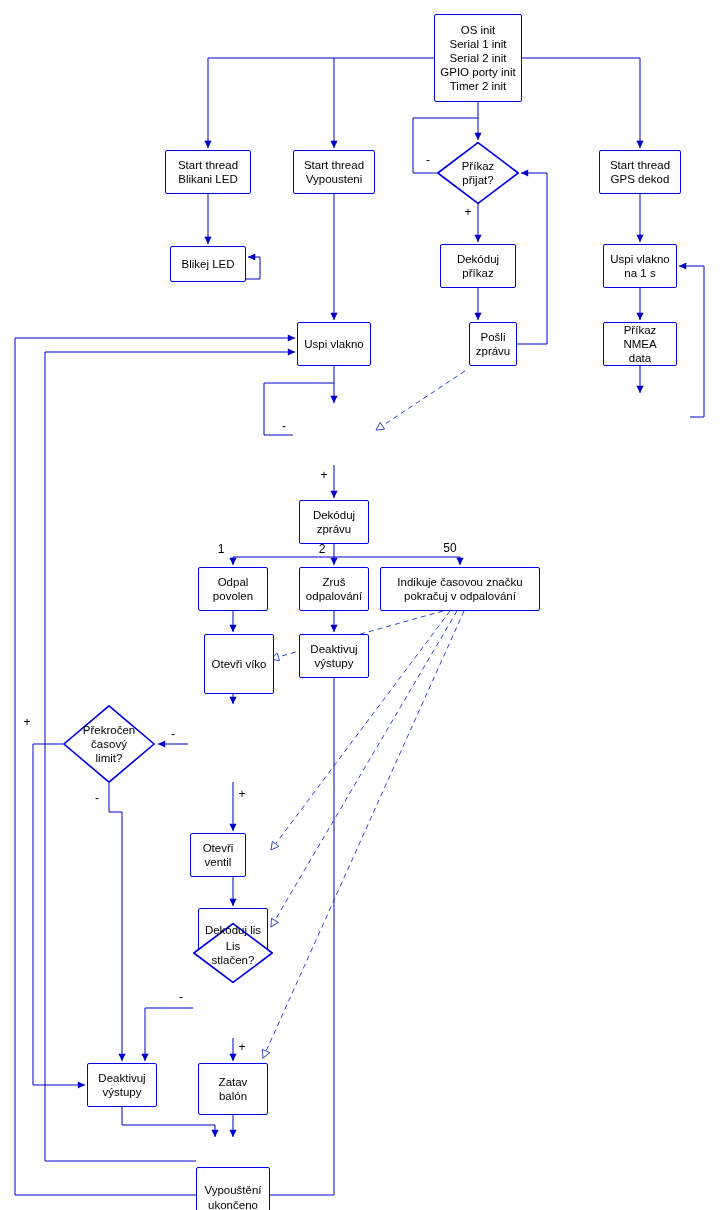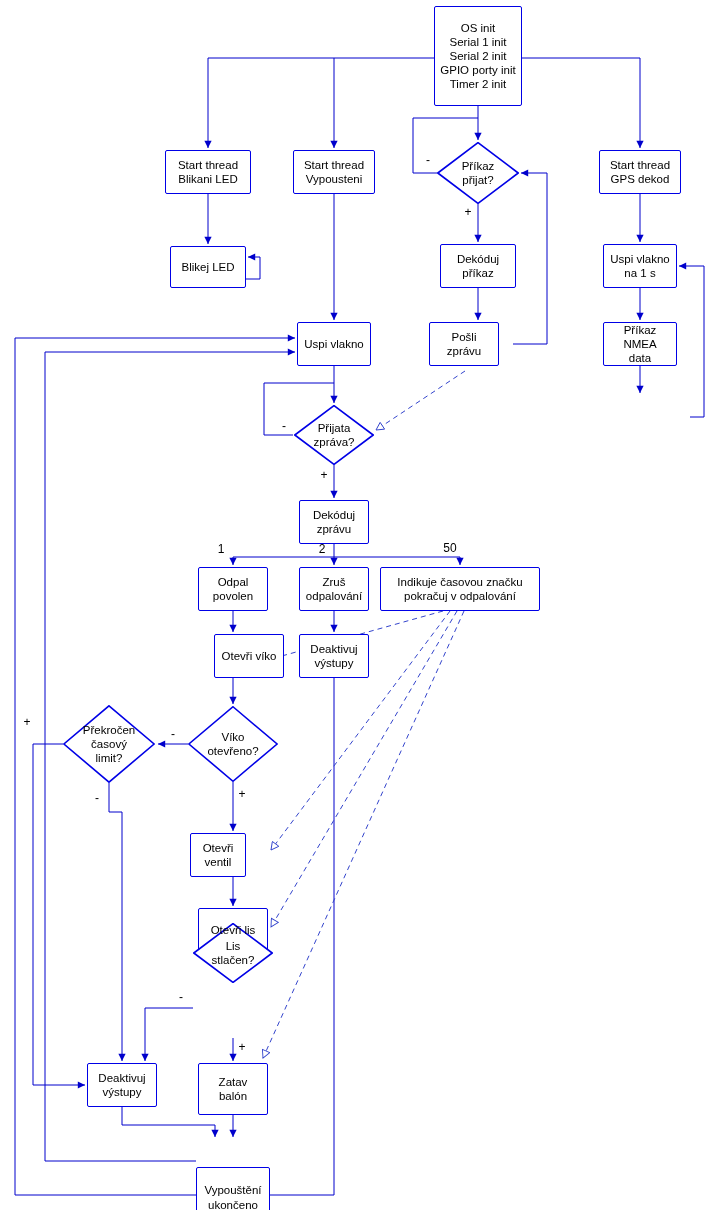--- a/index.html
+++ b/index.html
@@ -80,47 +80,47 @@
     <polyline class="edge" points="334,678 334,1195 15,1195 15,338 295,338" marker-end="url(#arr)"></polyline>
     <polyline class="edge" points="196,1161 45,1161 45,352 295,352" marker-end="url(#arr)"></polyline>
 
     <polyline class="edge dashed" points="465,371 376,430" marker-end="url(#arrO)"></polyline>
     <polyline class="edge dashed" points="443,611 271,659" marker-end="url(#arrO)"></polyline>
     <polyline class="edge dashed" points="450,611 271,850" marker-end="url(#arrO)"></polyline>
     <polyline class="edge dashed" points="457,611 271,927" marker-end="url(#arrO)"></polyline>
     <polyline class="edge dashed" points="464,611 263,1058" marker-end="url(#arrO)"></polyline>
   </svg>
 
-  <div class="node rect" style="left:434px;top:6px;width:88px;height:100px">
+  <div class="node rect" style="left:434px;top:14px;width:88px;height:88px">
     <span class="label">OS init
 Serial 1 init
 Serial 2 init
 GPIO porty init
 Timer 2 init</span>
   </div>
   <div class="node rect" style="left:165px;top:150px;width:86px;height:44px">
     <span class="label">Start thread
 Blikani LED</span>
   </div>
   <div class="node rect" style="left:293px;top:150px;width:82px;height:44px">
     <span class="label">Start thread
 Vypousteni</span>
   </div>
   <div class="node rect" style="left:599px;top:150px;width:82px;height:44px">
     <span class="label">Start thread
 GPS dekod</span>
   </div>
-  <div class="node rect" style="left:170px;top:246px;width:76px;height:42px">
+  <div class="node rect" style="left:170px;top:246px;width:76px;height:36px">
     <span class="label">Blikej LED</span>
   </div>
   <div class="node rect" style="left:440px;top:244px;width:76px;height:44px">
     <span class="label">Dekóduj
 příkaz</span>
   </div>
-  <div class="node rect" style="left:429px;top:322px;width:70px;height:44px">
+  <div class="node rect" style="left:469px;top:322px;width:48px;height:44px">
     <span class="label">Pošli
 zprávu</span>
   </div>
   <div class="node rect" style="left:297px;top:322px;width:74px;height:44px">
     <span class="label">Uspi vlakno</span>
   </div>
   <div class="node rect" style="left:603px;top:244px;width:74px;height:44px">
     <span class="label">Uspi vlakno
 na 1 s</span>
   </div>
@@ -137,66 +137,52 @@
 povolen</span>
   </div>
   <div class="node rect" style="left:299px;top:567px;width:70px;height:44px">
     <span class="label">Zruš
 odpalování</span>
   </div>
   <div class="node rect" style="left:380px;top:567px;width:160px;height:44px">
     <span class="label">Indikuje časovou značku
 pokračuj v odpalování</span>
   </div>
-  <div class="node rect" style="left:214px;top:634px;width:70px;height:44px">
+  <div class="node rect" style="left:204px;top:634px;width:70px;height:60px">
     <span class="label">Otevři víko</span>
   </div>
   <div class="node rect" style="left:299px;top:634px;width:70px;height:44px">
     <span class="label">Deaktivuj
 výstupy</span>
   </div>
   <div class="node rect" style="left:190px;top:833px;width:56px;height:44px">
     <span class="label">Otevři ventil</span>
   </div>
   <div class="node rect" style="left:198px;top:908px;width:70px;height:44px">
-    <span class="label">Otevři lis</span>
+    <span class="label">Dekóduj lis</span>
   </div>
   <div class="node rect" style="left:87px;top:1063px;width:70px;height:44px">
     <span class="label">Deaktivuj
 výstupy</span>
   </div>
   <div class="node rect" style="left:198px;top:1063px;width:70px;height:52px">
     <span class="label">Zatav
 balón</span>
   </div>
   <div class="node rect" style="left:196px;top:1167px;width:74px;height:61px">
     <span class="label">Vypouštění
 ukončeno</span>
   </div>
 
   <div class="node diamond" style="left:437px;top:142px;width:82px;height:62px">
     <svg class="shape" viewBox="0 0 100 100" preserveAspectRatio="none">
         <polygon points="50,1 99,50 50,99 1,50" vector-effect="non-scaling-stroke"></polygon>
       </svg>
     <span class="label">Příkaz
 přijat?</span>
-  </div>
-  <div class="node diamond" style="left:294px;top:405px;width:80px;height:60px">
-    <svg class="shape" viewBox="0 0 100 100" preserveAspectRatio="none">
-        <polygon points="50,1 99,50 50,99 1,50" vector-effect="non-scaling-stroke"></polygon>
-      </svg>
-    <span class="label">Přijata
-zpráva?</span>
-  </div>
-  <div class="node diamond" style="left:188px;top:706px;width:90px;height:76px">
-    <svg class="shape" viewBox="0 0 100 100" preserveAspectRatio="none">
-        <polygon points="50,1 99,50 50,99 1,50" vector-effect="non-scaling-stroke"></polygon>
-      </svg>
-    <span class="label">Víko
-otevřeno?</span>
   </div>
   <div class="node diamond" style="left:63px;top:705px;width:92px;height:78px">
     <svg class="shape" viewBox="0 0 100 100" preserveAspectRatio="none">
         <polygon points="50,1 99,50 50,99 1,50" vector-effect="non-scaling-stroke"></polygon>
       </svg>
     <span class="label">Překročen
 časový
 limit?</span>
   </div>
   <div class="node diamond" style="left:193px;top:923px;width:80px;height:60px">

